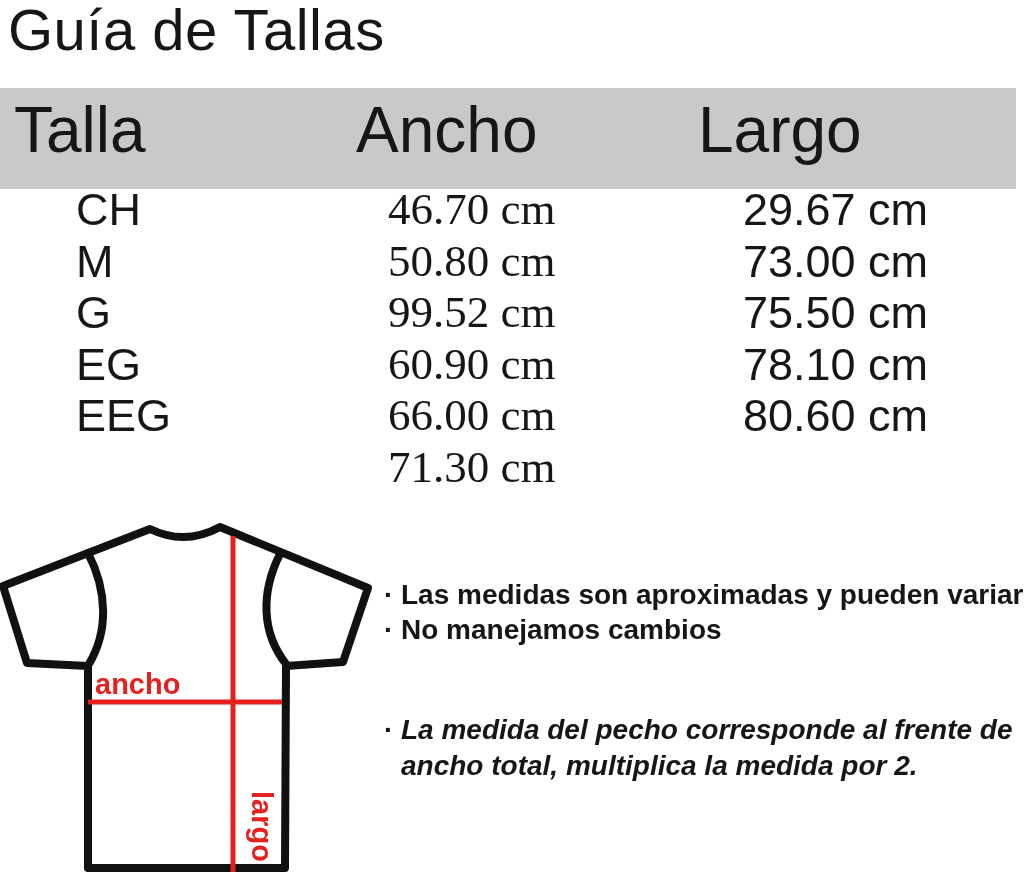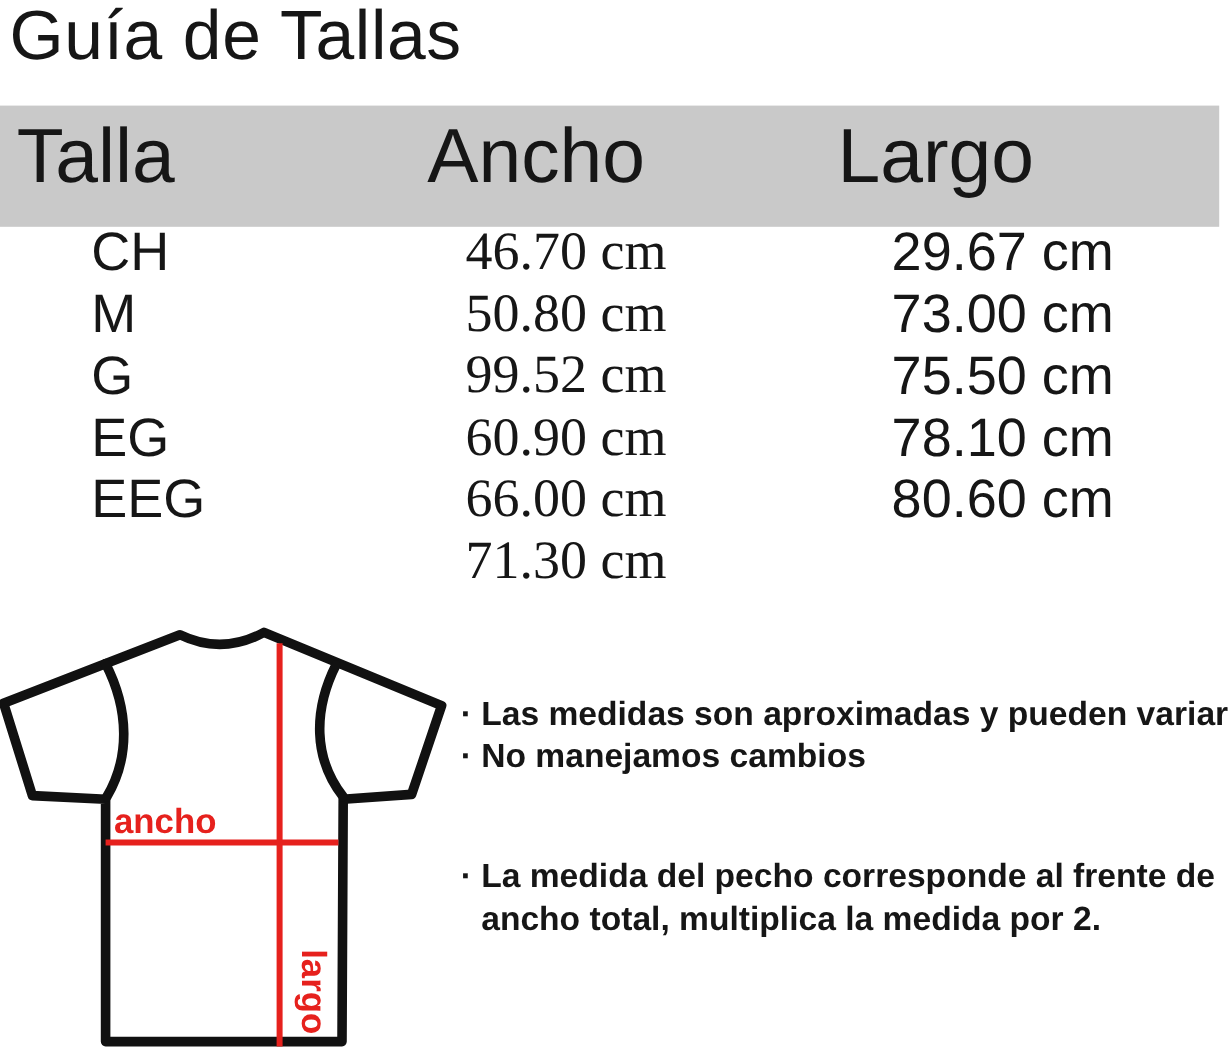--- a/index.html
+++ b/index.html
@@ -71,21 +71,21 @@
     white-space: nowrap;
   }
   .note .marker {
     display: inline-block;
     width: 17px;
     font-weight: 700;
   }
   .note-1 { top: 577px; }
   .note-2 { top: 612px; }
   .note-3 { top: 712px; }
-  .note-3 .lines { display: inline-block; vertical-align: top; }
+  .note-3 .lines { display: inline-block; vertical-align: top; font-style: italic; }
   .note-3 .lines span { display: block; }
 </style>
 </head>
 <body>
 
 <div class="abs page-title">Guía de Tallas</div>
 
 <div class="abs header-band">
   <span class="header-cell hc-talla">Talla</span>
   <span class="header-cell hc-ancho">Ancho</span>

